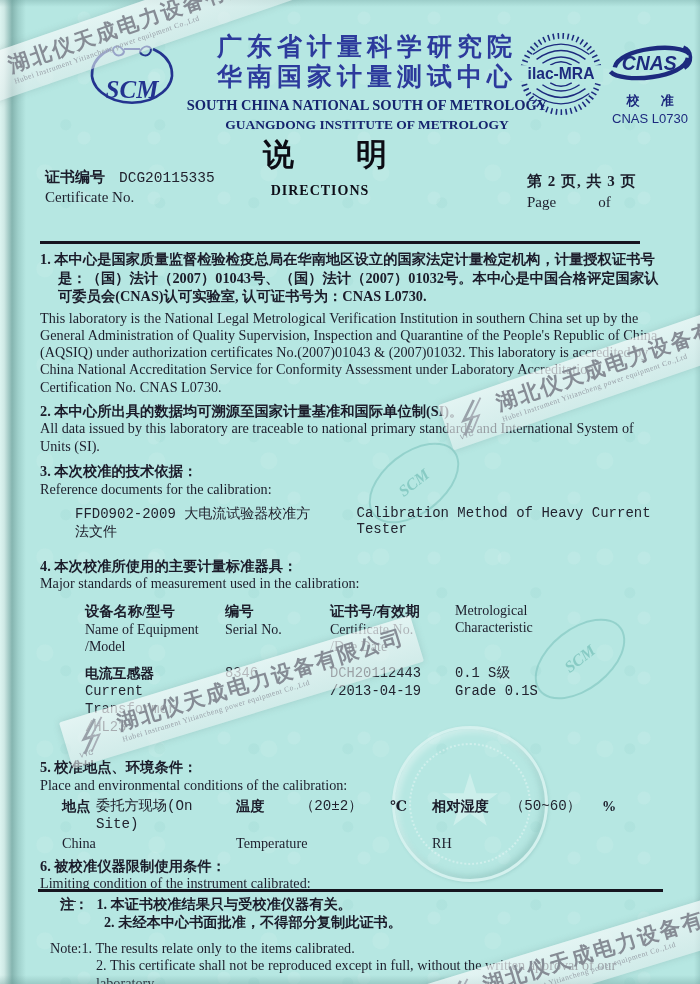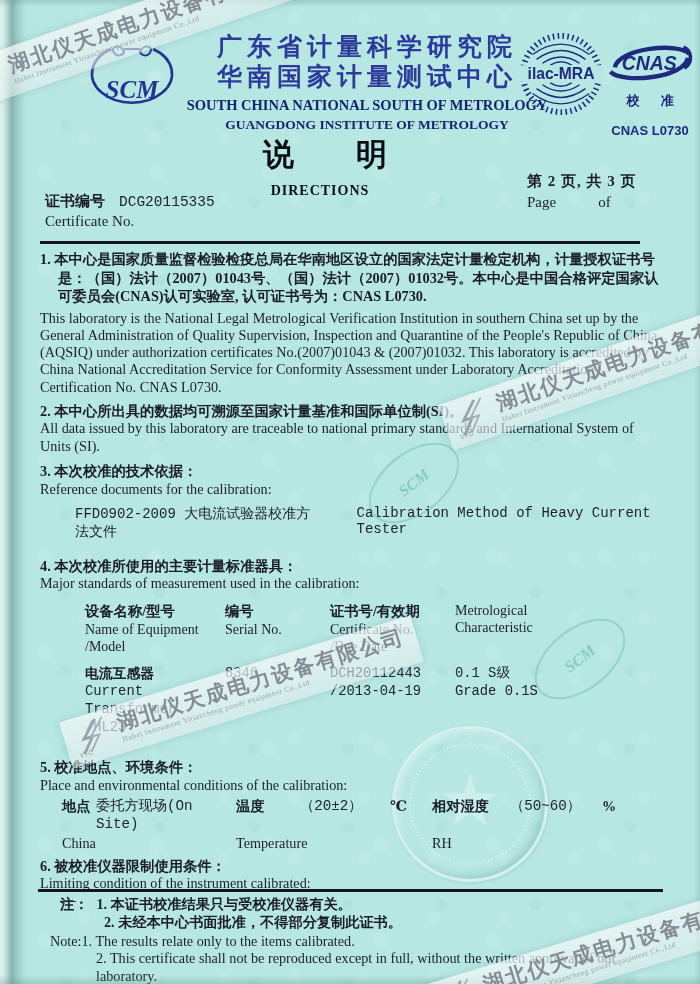--- a/index.html
+++ b/index.html
@@ -31,26 +31,26 @@
 
   
   #scm-logo{left:82px;top:40px;width:100px;height:80px;z-index:3;}
   #org-block{left:183px;top:32px;width:368px;text-align:center;z-index:3;}
   .org-cn{font-size:25px;font-weight:700;letter-spacing:5px;color:#2c3a9c;line-height:30px;white-space:nowrap;}
   .org-en1{font-size:14.5px;font-weight:700;color:#16246e;margin-top:5px;white-space:nowrap;}
   .org-en2{font-size:13.5px;font-weight:700;color:#16246e;margin-top:3px;white-space:nowrap;}
   #ilac-logo{left:517px;top:30px;width:88px;height:88px;z-index:3;}
   #cnas-block{left:605px;top:40px;width:90px;text-align:center;z-index:3;}
   .cnas-type{font-size:13px;font-weight:700;color:#1d2a7e;letter-spacing:9px;margin-top:2px;text-indent:9px;}
-  .cnas-no{font-size:13px;font-weight:700;color:#1d2a7e;font-family:"Liberation Sans","DejaVu Sans",sans-serif;margin-top:13px;}
+  .cnas-no{font-size:13px;font-weight:400;color:#1d2a7e;font-family:"Liberation Sans","DejaVu Sans",sans-serif;margin-top:1px;}
 
   
   #title-cn{left:0;right:50px;top:134px;text-align:center;font-size:31px;font-weight:600;color:#0c0c14;white-space:pre;z-index:3;}
   #title-en{left:0;right:60px;top:183px;text-align:center;font-size:14px;font-weight:700;letter-spacing:1px;color:#0e0e18;z-index:3;}
-  #cert-block{left:45px;top:192px;z-index:3;}
+  #cert-block{left:45px;top:168px;z-index:3;}
   #cert-line1{display:flex;align-items:baseline;gap:14px;}
   .cert-label{font-size:15px;}
   .cert-no{font-size:14.5px;}
   .cert-en{font-size:15px;margin-top:2px;}
   #page-block{left:527px;top:172px;z-index:3;}
   .page-cn{font-size:15px;font-weight:700;letter-spacing:1px;white-space:nowrap;}
   .page-en{font-size:15px;margin-top:3px;display:flex;gap:42px;}
 
   .rule{position:absolute;background:#15151f;z-index:3;}
   #rule-top{left:40px;top:241px;width:600px;height:2.5px;}
@@ -74,21 +74,21 @@
   #env-grid{display:grid;margin-left:22px;margin-top:3px;
     grid-template-columns:34px 140px 64px 90px 42px 78px 92px auto;
     font-size:14.2px;line-height:18px;row-gap:1px;}
   .env-cn{font-weight:700;}
   #item6-value{font-size:14px;line-height:16px;margin-left:20px;letter-spacing:-1px;color:#2a2b38;}
 
   
   #notes{left:40px;top:896px;width:624px;z-index:3;font-size:14.2px;line-height:17.8px;}
   #note-cn-1{display:flex;margin-left:20px;gap:8px;}
   #note-cn-2{margin-left:64px;}
-  #note-en-1{margin-left:10px;margin-top:1px;}
+  #note-en-1{margin-left:10px;margin-top:8px;}
   #note-en-2{margin-left:56px;}
   .note-cjk{font-weight:700;font-size:14.2px;}
 
   
   .band{position:absolute;z-index:6;pointer-events:none;display:flex;align-items:center;gap:8px;
     padding:5px 12px 7px 8px;border-radius:2px;
     background:linear-gradient(180deg,rgba(244,249,249,0.72),rgba(228,238,238,0.58));
     box-shadow:0 0 7px rgba(110,145,145,0.30);}
   .band-txt{display:flex;flex-direction:column;line-height:1;}
   .band-cn{font-size:21px;color:#868c95;font-weight:700;letter-spacing:2px;white-space:nowrap;}

